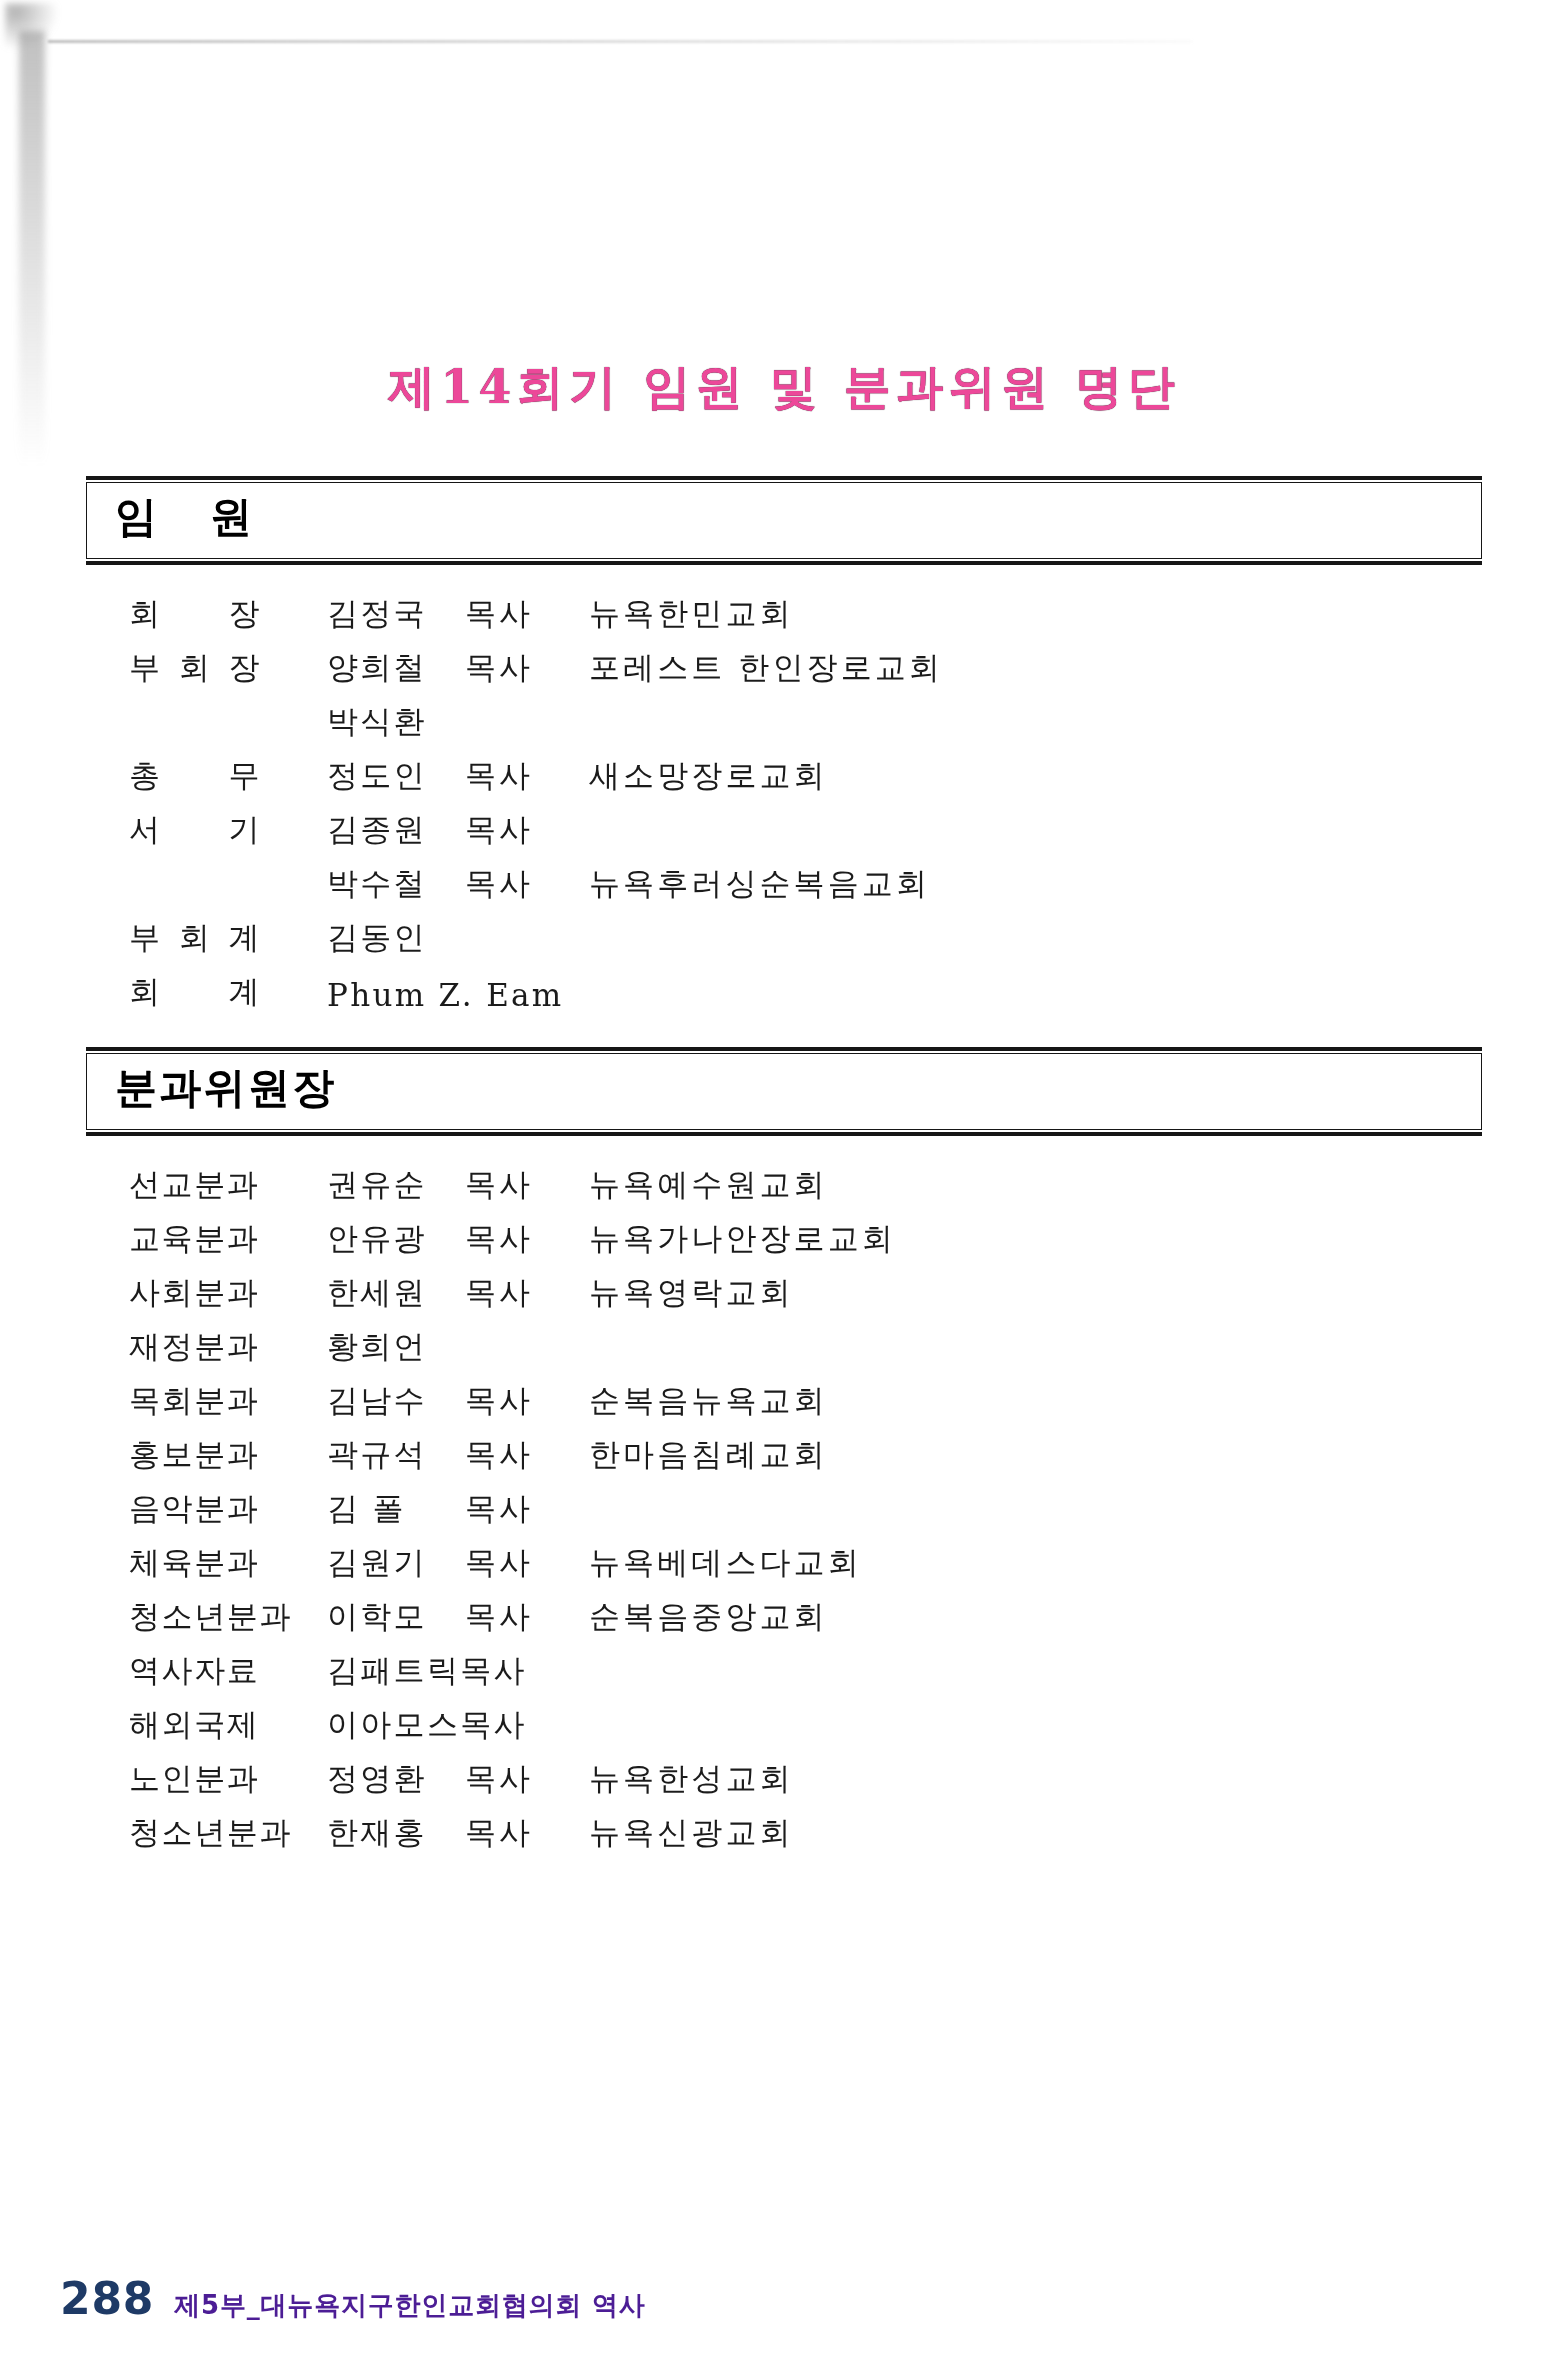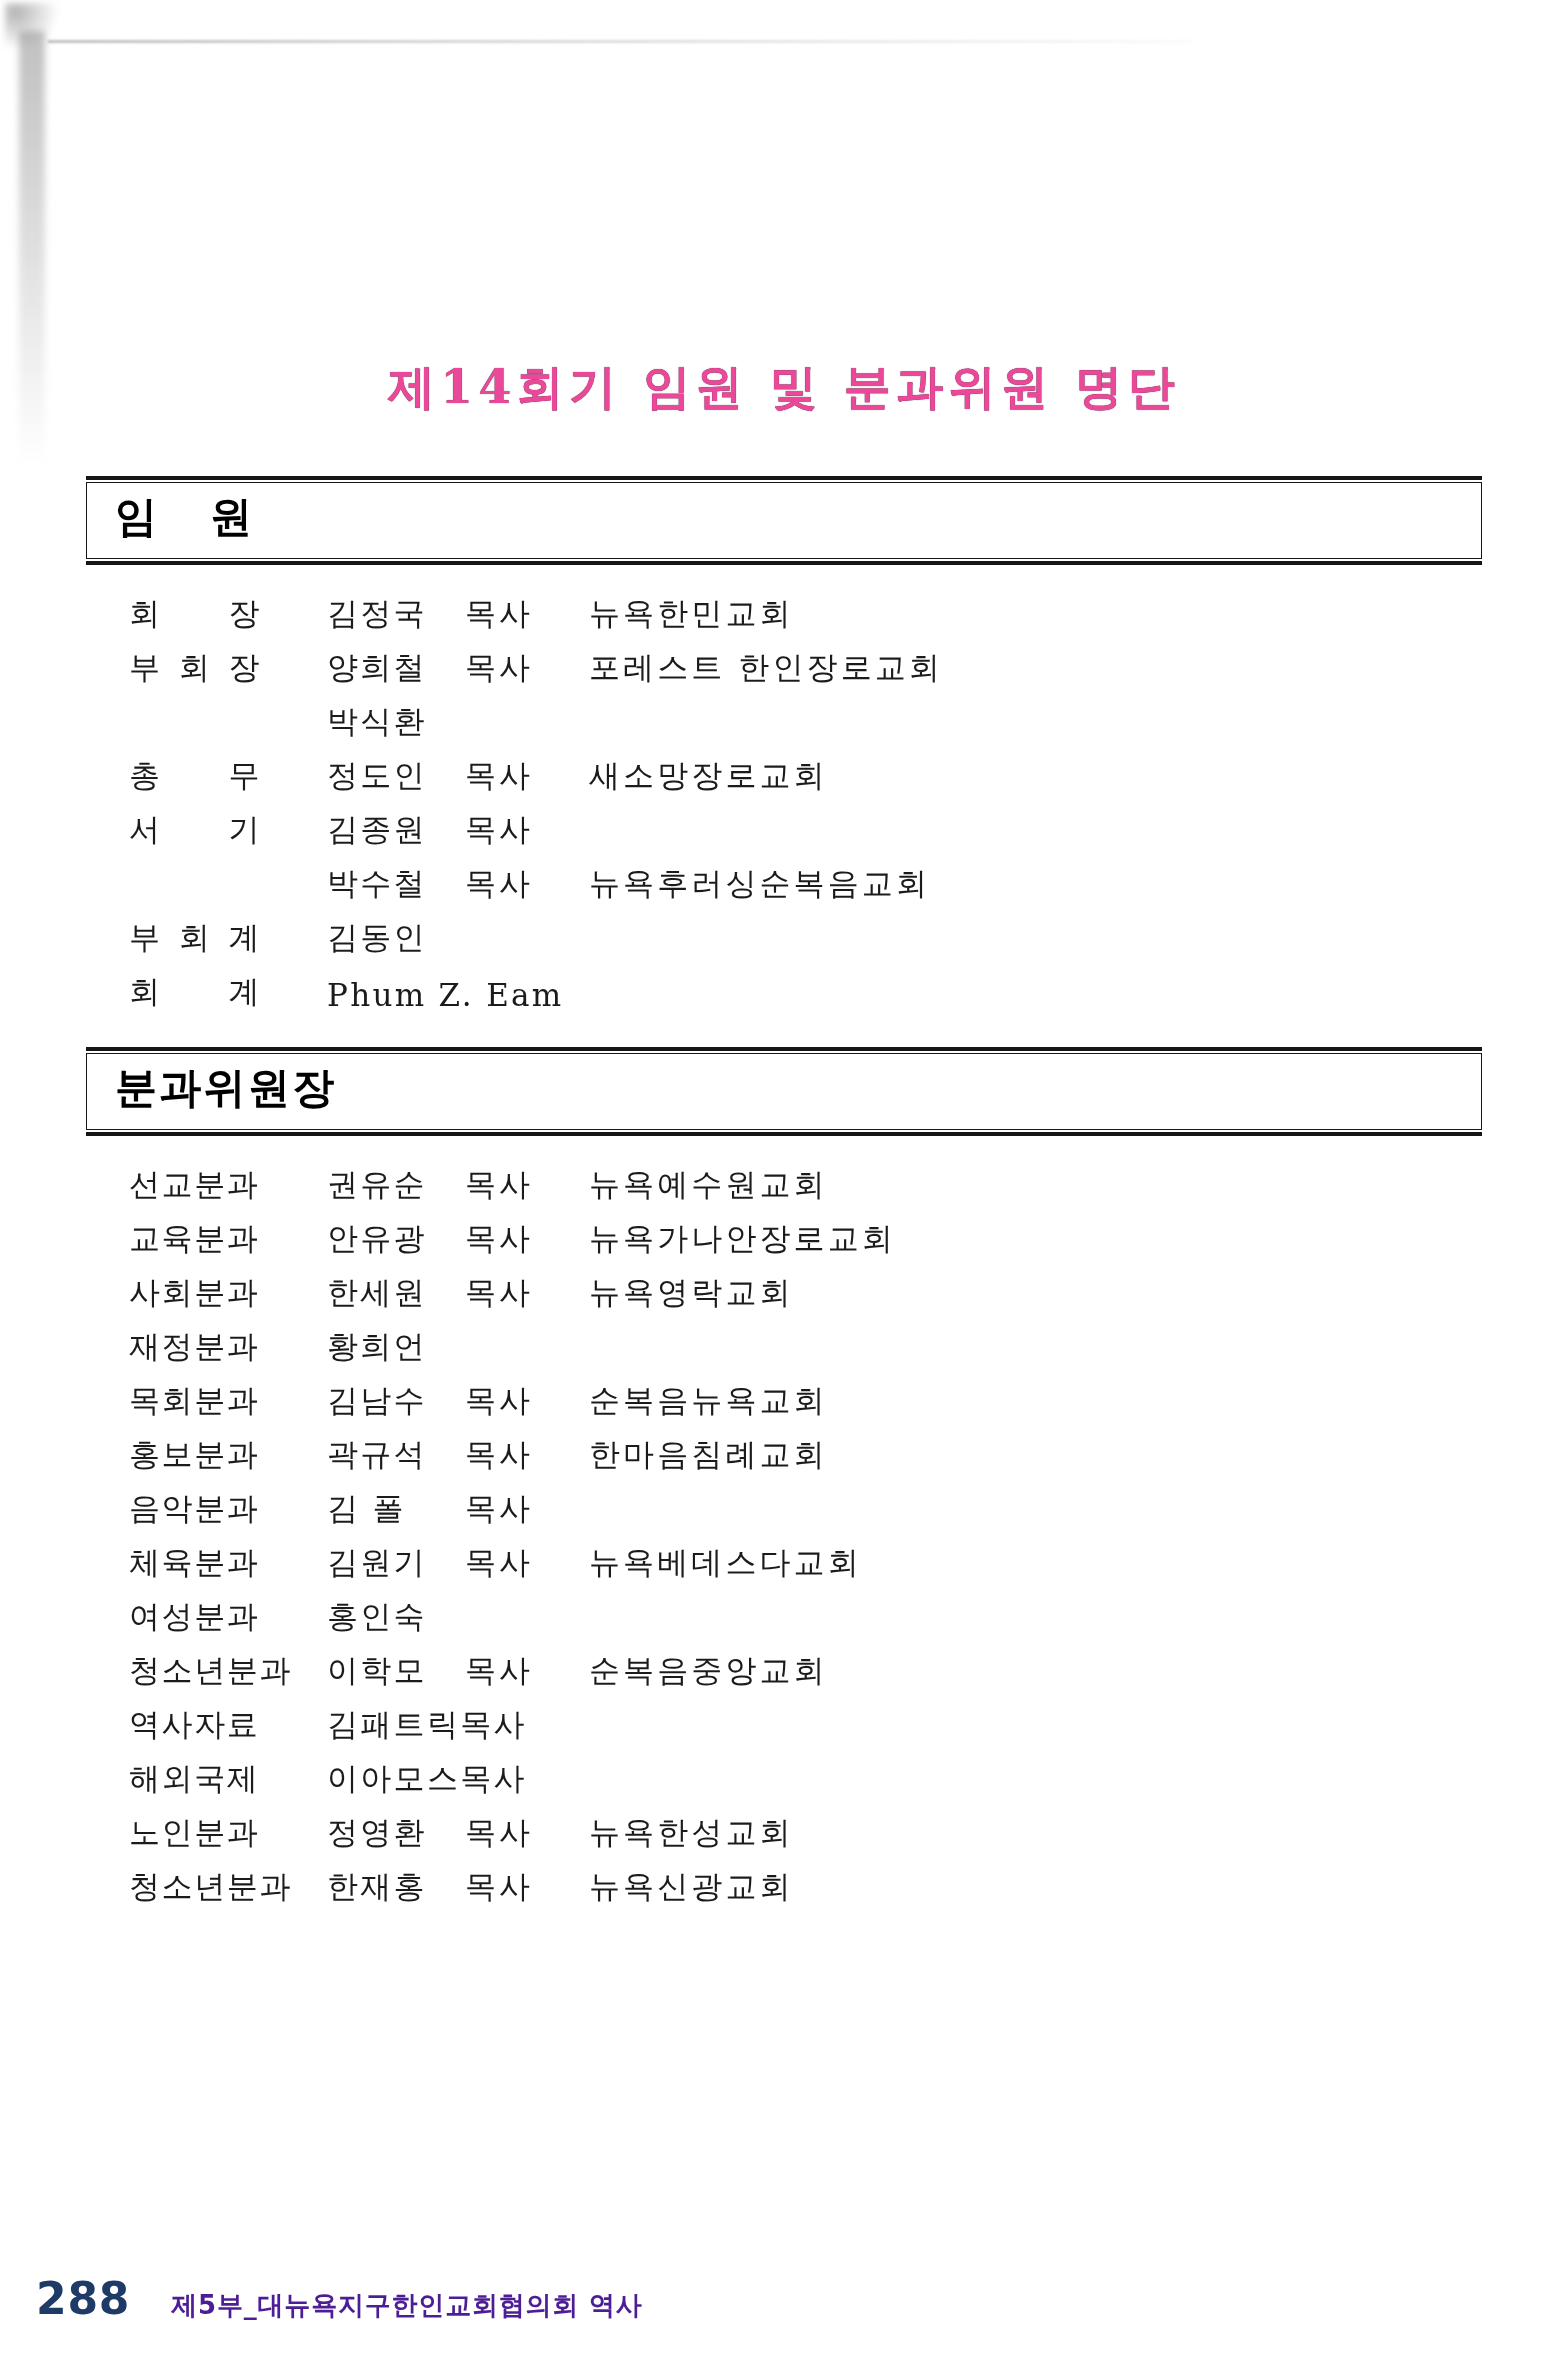--- a/index.html
+++ b/index.html
@@ -38,21 +38,21 @@
   
   .rows{padding:15.6px 0 0 43px;}
   .row{display:flex;align-items:flex-end;height:54px;}
   .cell{white-space:nowrap;font-size:31px;color:#1b1b1b;}
   .cell-role{width:132px;margin-right:66px;letter-spacing:1.6px;
     text-align:justify;text-align-last:justify;overflow:visible;}
   .cell-name{width:138px;letter-spacing:2.3px;}
   .cell-title{width:124px;letter-spacing:3.1px;}
   .cell-church{letter-spacing:3.1px;}
   
-  .footer{position:absolute;left:36px;top:2273px;display:flex;align-items:baseline;gap:41px;text-align:center;}
+  .footer{position:absolute;left:60px;top:2273px;display:flex;align-items:baseline;gap:20px;text-align:center;}
   .page-number{font-family:"DejaVu Sans","Liberation Sans",sans-serif;
     font-size:44px;font-weight:bold;color:#1e3a66;letter-spacing:0.8px;}
   .footer-text{font-family:"DejaVu Sans","Liberation Sans",sans-serif;
     font-size:26px;font-weight:bold;color:#4c1d95;letter-spacing:0.8px;}
 </style>
 </head>
 <body>
 
 <div class="scan-corner"></div>
 <div class="scan-edge-left"></div>
@@ -167,26 +167,20 @@
         <span class="cell cell-title">목사</span>
         <span class="cell cell-church"></span>
       </div>
       <div class="row">
         <span class="cell cell-role">체육분과</span>
         <span class="cell cell-name">김원기</span>
         <span class="cell cell-title">목사</span>
         <span class="cell cell-church">뉴욕베데스다교회</span>
       </div>
       <div class="row">
-        <span class="cell cell-role">여성분과</span>
-        <span class="cell cell-name">홍인숙</span>
-        <span class="cell cell-title"></span>
-        <span class="cell cell-church"></span>
-      </div>
-      <div class="row">
         <span class="cell cell-role">청소년분과</span>
         <span class="cell cell-name">이학모</span>
         <span class="cell cell-title">목사</span>
         <span class="cell cell-church">순복음중앙교회</span>
       </div>
       <div class="row">
         <span class="cell cell-role">역사자료</span>
         <span class="cell cell-name">김패트릭목사</span>
         <span class="cell cell-title"></span>
         <span class="cell cell-church"></span>

